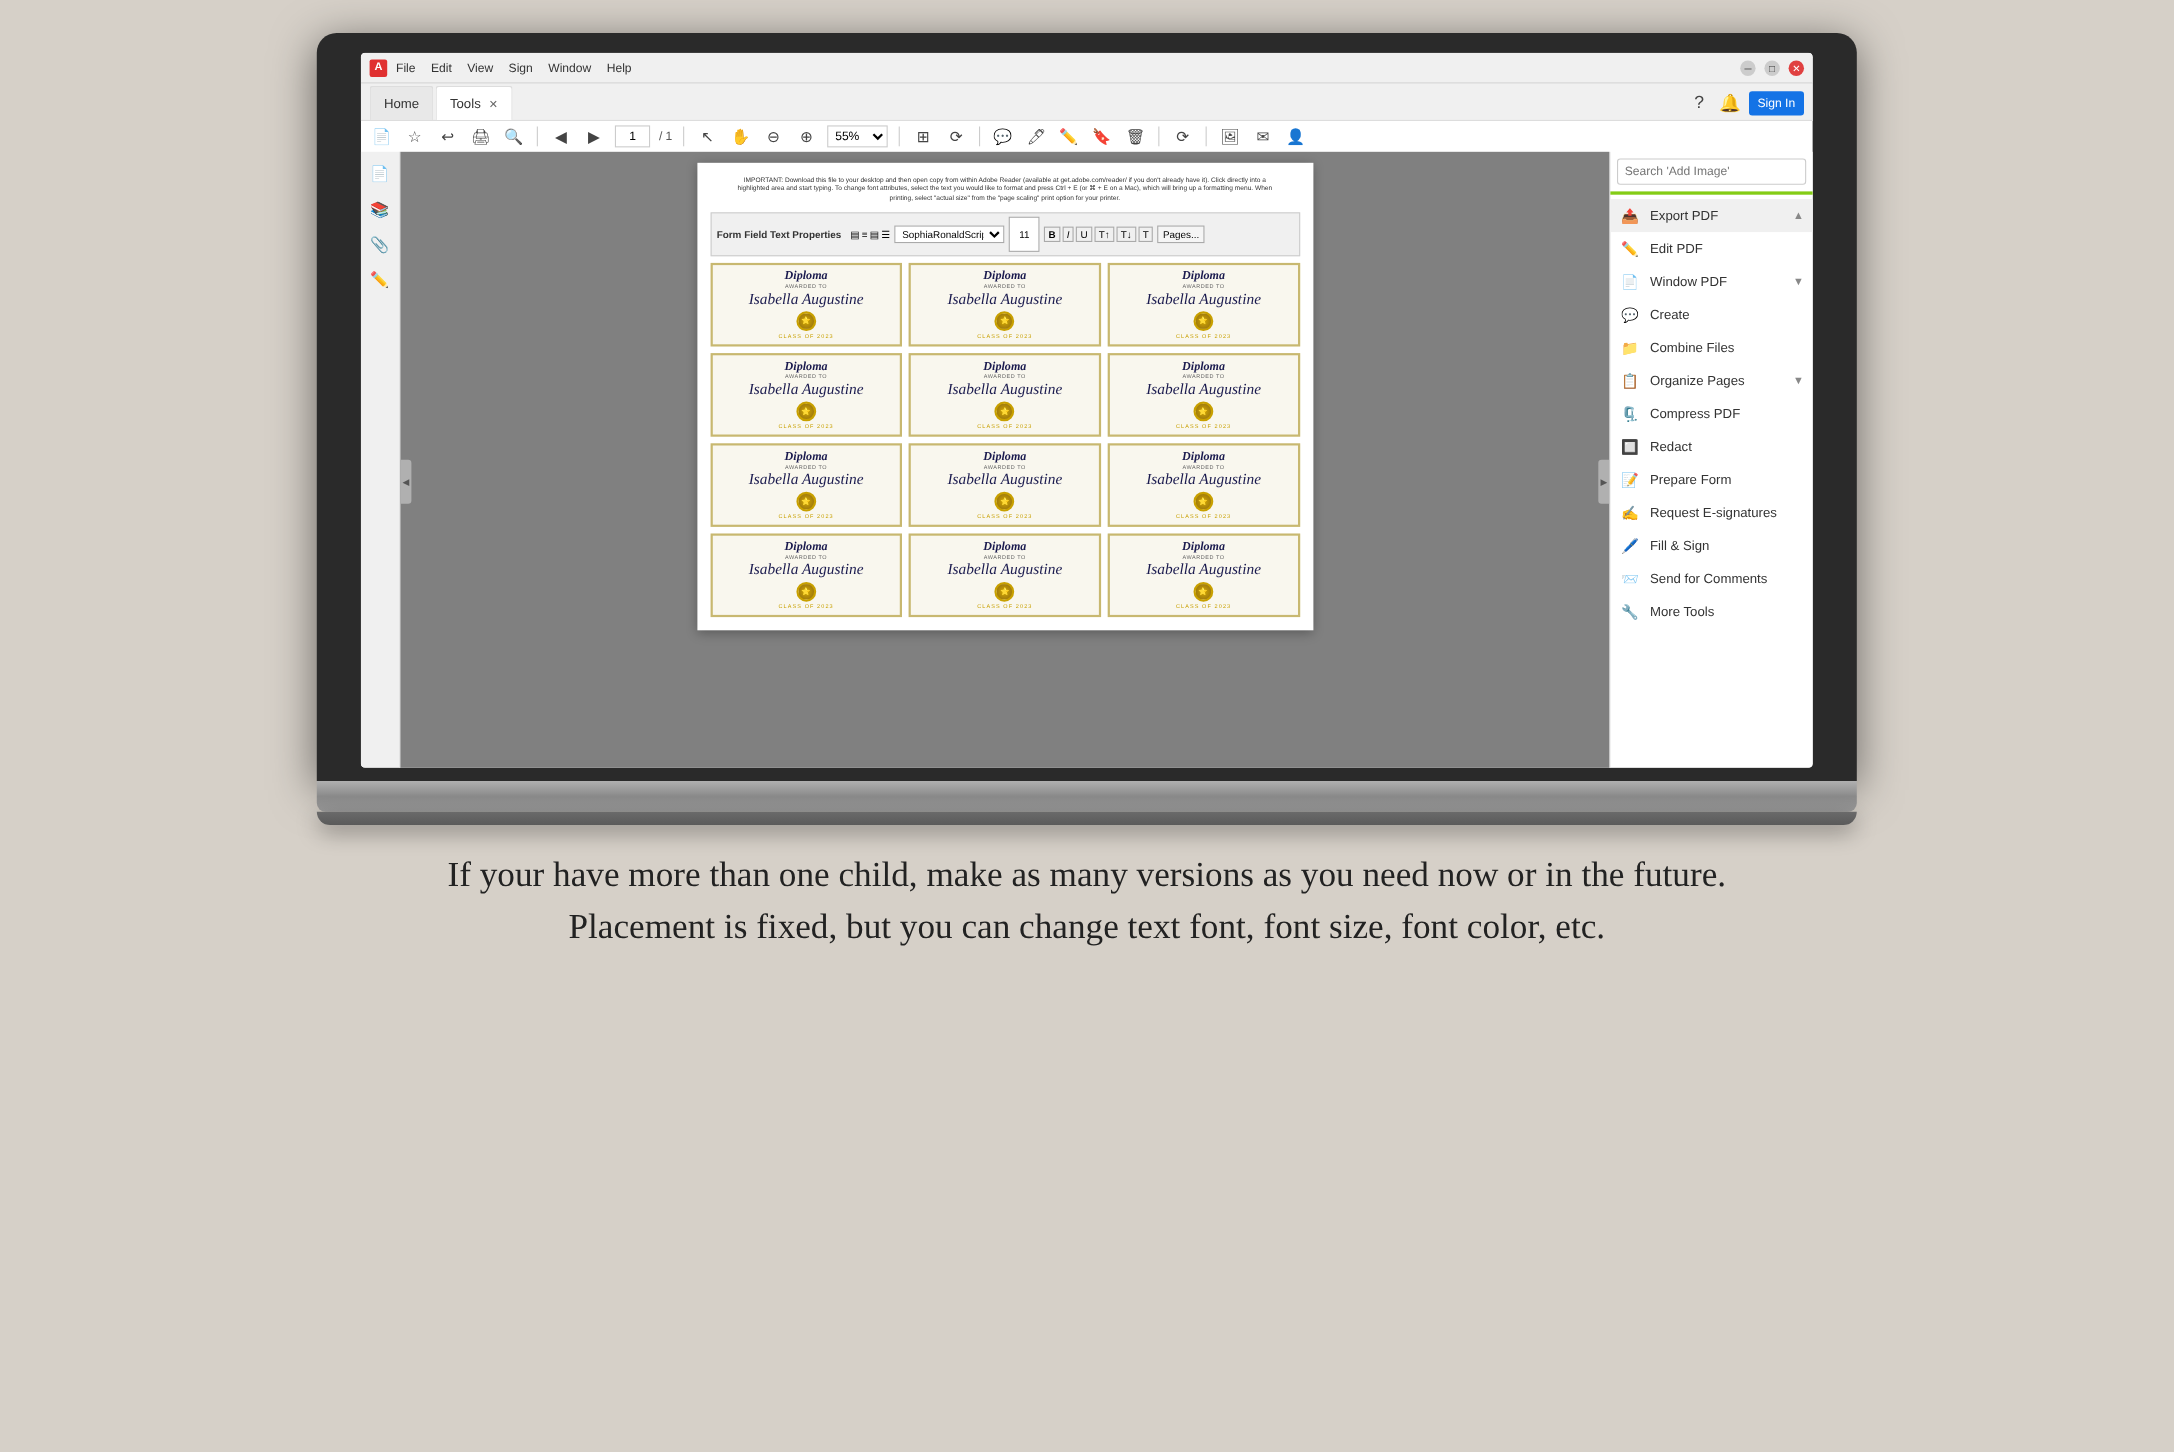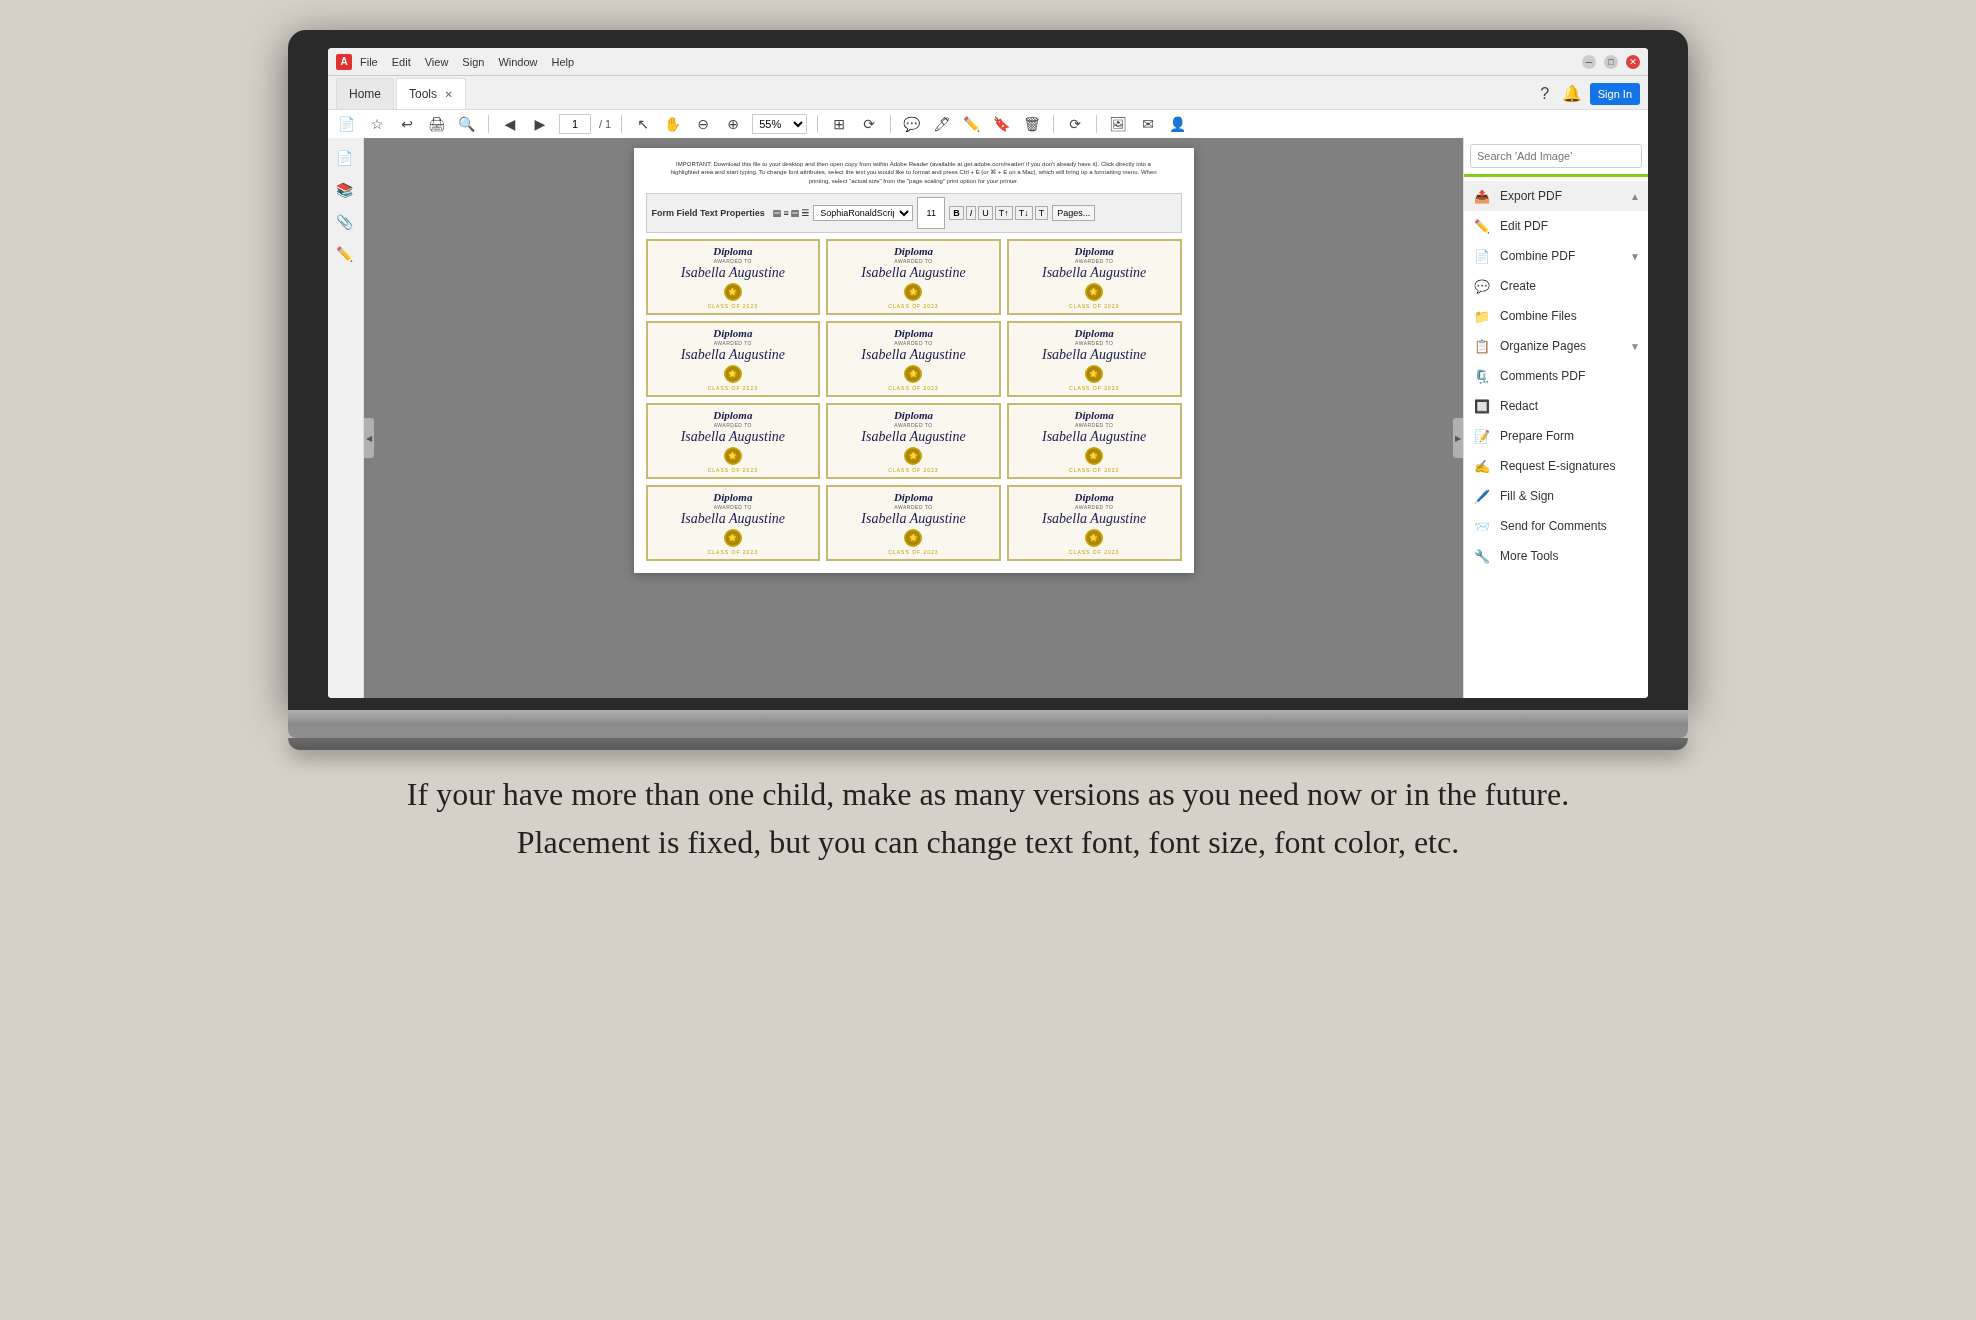--- a/index.html
+++ b/index.html
@@ -678,21 +678,21 @@
                 <span class="tool-arrow">▲</span>
               </div>
 
               <div class="tool-item">
                 <div class="tool-icon" style="color:#e8472a;">✏️</div>
                 <span class="tool-label">Edit PDF</span>
               </div>
 
               <div class="tool-item">
                 <div class="tool-icon" style="color:#e8472a;">📄</div>
-                <span class="tool-label">Combine PDF</span>
+                <span class="tool-label">Window PDF</span>
                 <span class="tool-arrow">▼</span>
               </div>
 
               <div class="tool-item">
                 <div class="tool-icon" style="color:#4a90d9;">💬</div>
                 <span class="tool-label">Create</span>
               </div>
 
               <div class="tool-item">
                 <div class="tool-icon" style="color:#e8472a;">📁</div>
@@ -700,21 +700,21 @@
               </div>
 
               <div class="tool-item">
                 <div class="tool-icon" style="color:#e8472a;">📋</div>
                 <span class="tool-label">Organize Pages</span>
                 <span class="tool-arrow">▼</span>
               </div>
 
               <div class="tool-item">
                 <div class="tool-icon" style="color:#e8472a;">🗜️</div>
-                <span class="tool-label">Comments PDF</span>
+                <span class="tool-label">Compress PDF</span>
               </div>
 
               <div class="tool-item">
                 <div class="tool-icon" style="color:#e8472a;">🔲</div>
                 <span class="tool-label">Redact</span>
               </div>
 
               <div class="tool-item">
                 <div class="tool-icon" style="color:#e8472a;">📝</div>
                 <span class="tool-label">Prepare Form</span>

